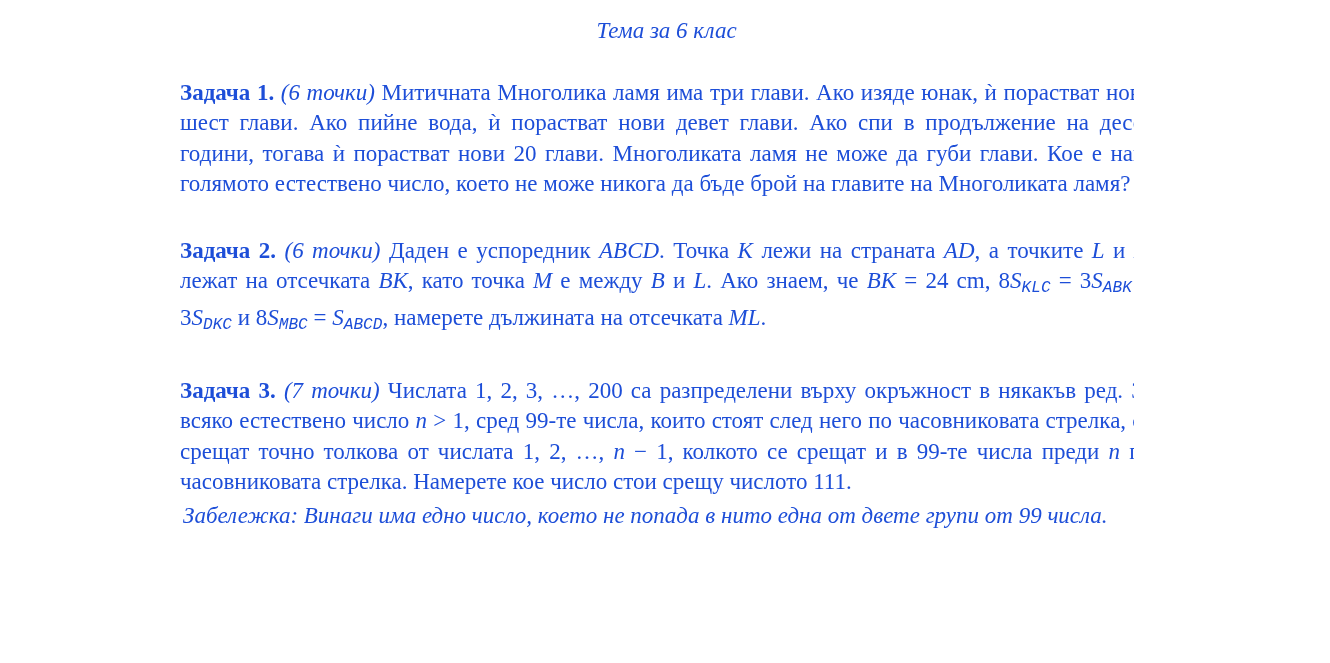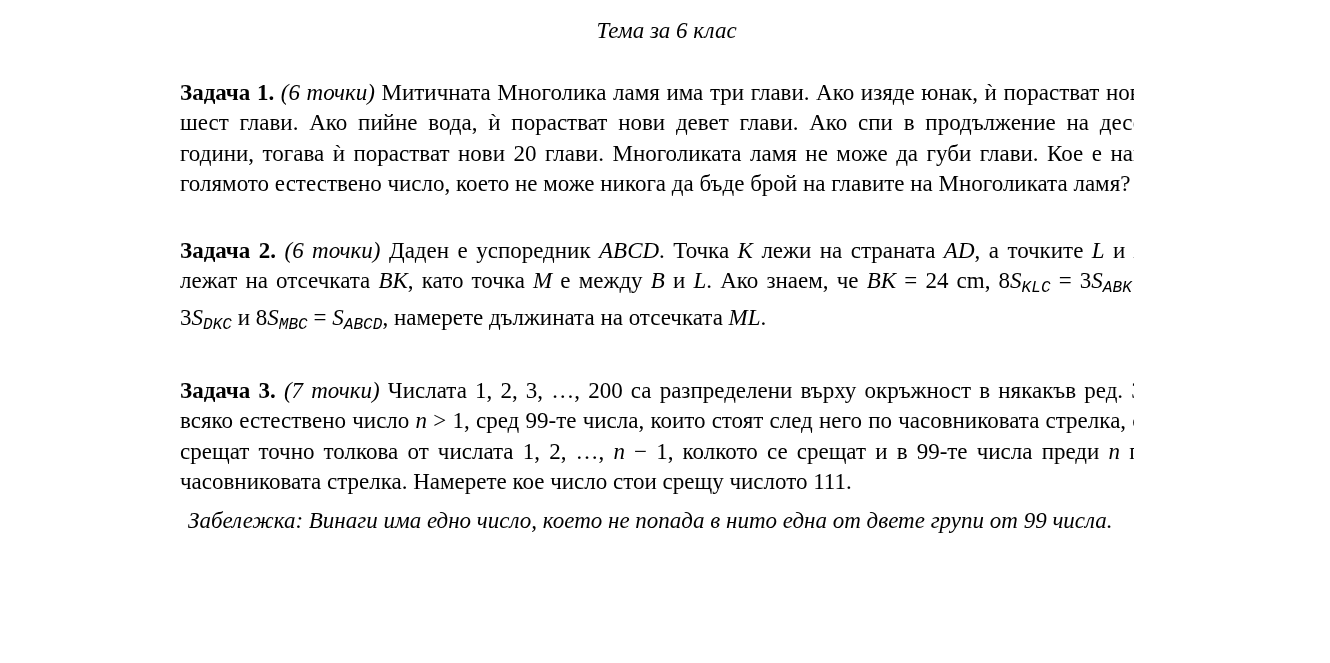--- a/index.html
+++ b/index.html
@@ -7,21 +7,21 @@
     padding: 0;
     background: #ffffff;
   }
   .page {
     position: relative;
     width: 1134px;
     height: 663px;
     background: #ffffff;
     overflow: hidden;
     font-family: "Liberation Serif", "DejaVu Serif", serif;
-    color: #000000;
+    color: #1d4ed8;
   }
   .doc-title {
     position: absolute;
     top: 16px;
     left: 180px;
     width: 973px;
     text-align: center;
     font-style: italic;
     font-size: 23px;
     line-height: 30px;
@@ -35,21 +35,21 @@
     line-height: 30.4px;
     text-align: justify;
   }
   .problem {
     margin: 0;
   }
   .problem + .problem {
     margin-top: 36px;
   }
   .note {
-    margin: 8px;
+    margin: 3px;
     font-style: italic;
   }
   .seg-plain { font-style: normal; font-weight: normal; }
   .seg-bold  { font-weight: bold; }
   .seg-italic { font-style: italic; }
   .seg-sub {
     font-style: italic;
     font-size: 0.7em;
     vertical-align: -0.22em;
     font-family: Liberation Mono, monospace;

